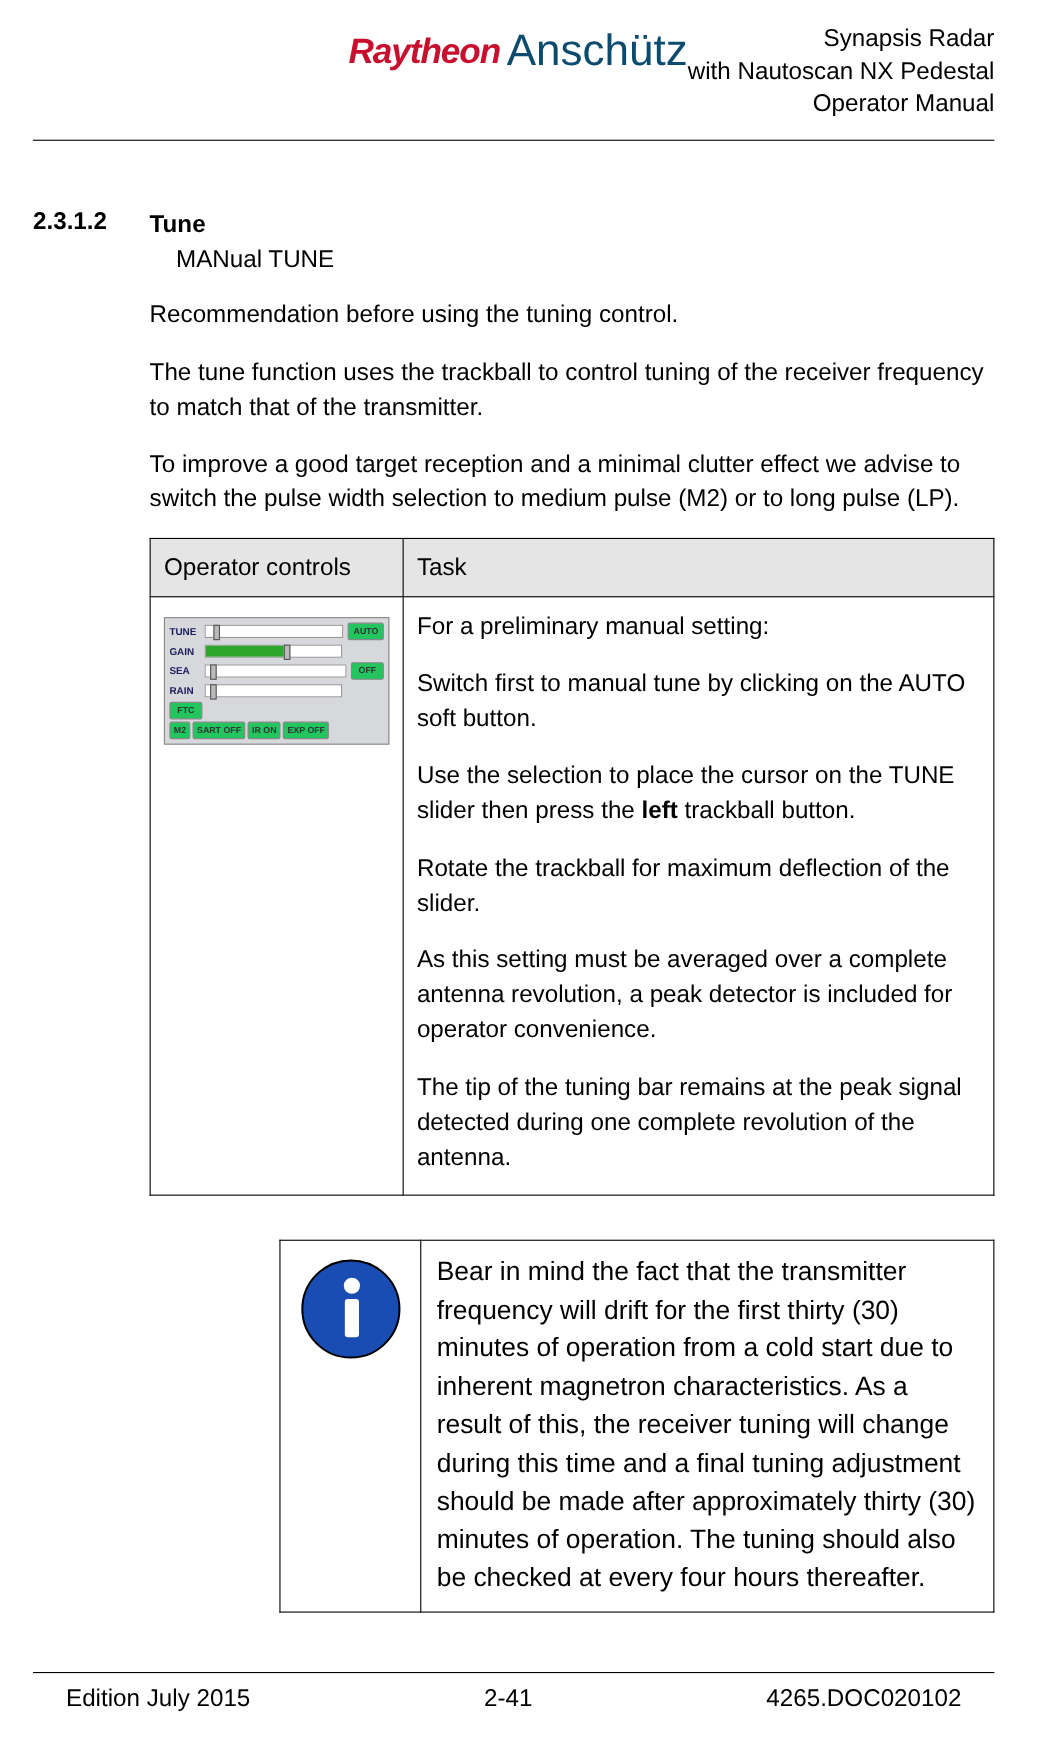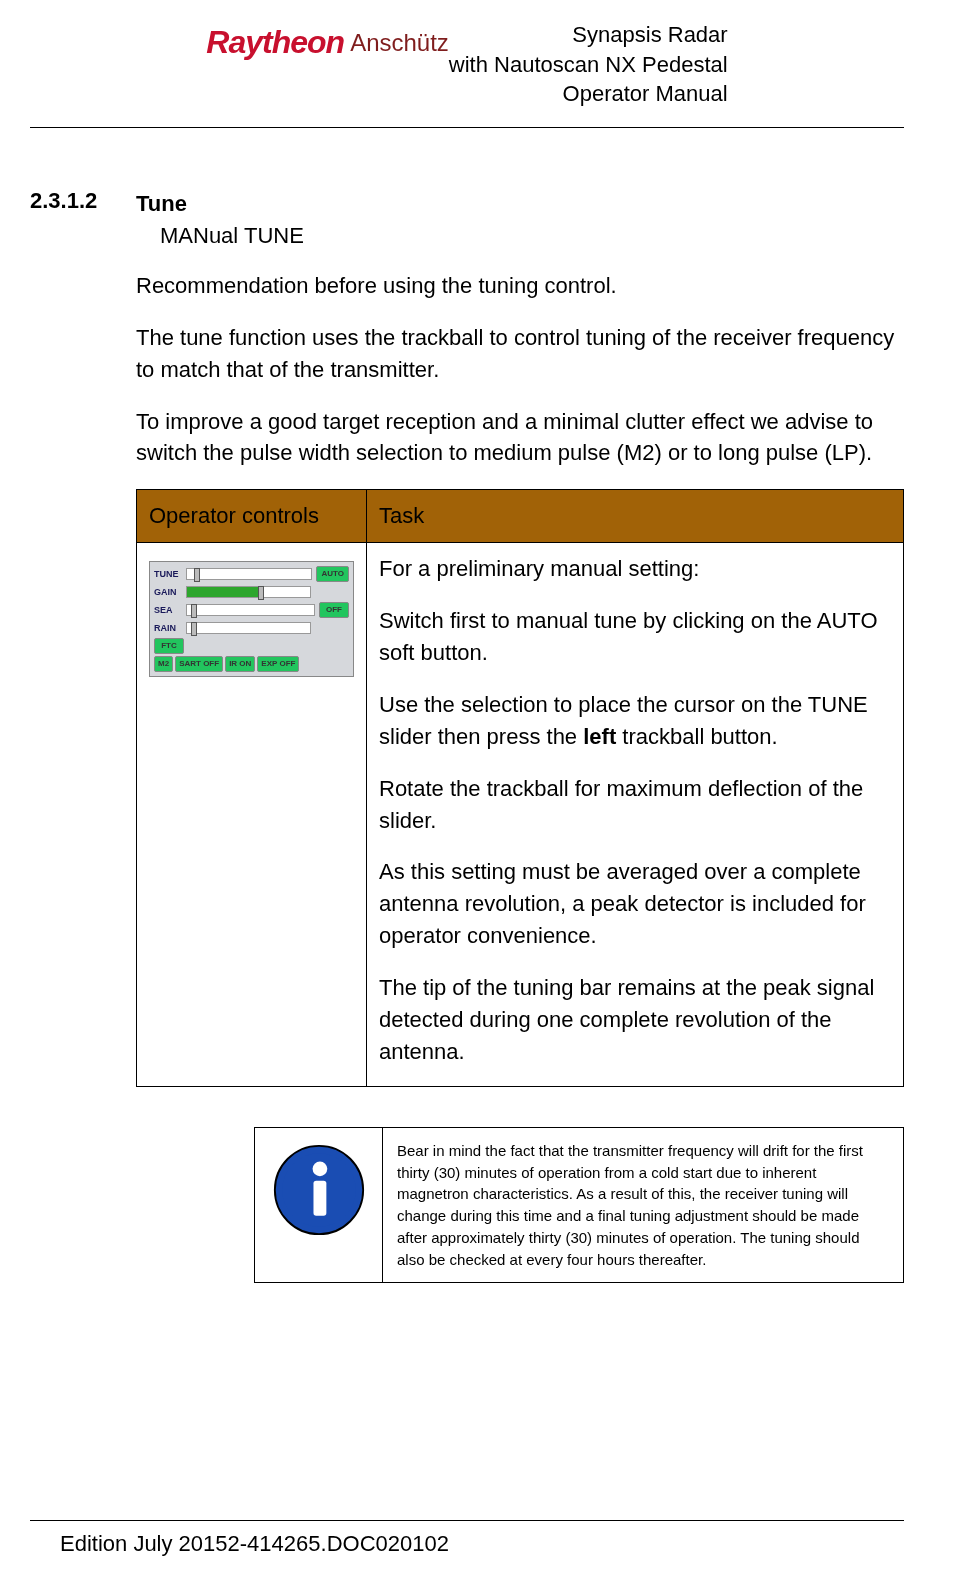--- a/index.html
+++ b/index.html
@@ -7,42 +7,42 @@
       font-family: Arial, Helvetica, sans-serif;
       background: #fff;
       color: #000;
       width: 959px;
       height: 1591px;
       position: relative;
       padding: 20px 55px 30px 30px;
     }
     .header {
       display: flex;
-      justify-content: center;
+      justify-content: flex-end;
       align-items: flex-start;
       padding-bottom: 18px;
     }
     .logo-group {
       display: flex;
       align-items: center;
       gap: 6px;
       padding-top: 4px;
     }
     .logo-raytheon {
       font-family: Arial, sans-serif;
       font-weight: bold;
       font-style: italic;
       font-size: 32px;
       color: #c8102e;
       letter-spacing: -1px;
     }
     .logo-anschutz {
       font-family: Arial, sans-serif;
-      font-size: 24px;
-      color: #7f1d1d;
+      font-size: 40px;
+      color: #0c4a6e;
       font-weight: 500;
     }
     .header-titles {
       text-align: right;
       font-size: 22px;
       line-height: 1.35;
     }
     .header-titles .bold { font-weight: normal; }
     hr.header-rule {
       border: none;
@@ -77,21 +77,21 @@
     table.op-table td, table.op-table th {
       border: 1px solid #000;
       padding: 10px 12px;
       vertical-align: top;
       font-size: 22px;
       line-height: 1.45;
       text-align: left;
       font-weight: normal;
     }
     table.op-table th {
-      background: #a16207;
+      background: #e5e5e5;
     }
     .col-op { width: 230px; }
     .control-panel {
       width: 205px;
       background: #d6d8dc;
       border: 1px solid #888;
       font-size: 10px;
       padding: 4px;
       margin-top: 8px;
     }
@@ -148,21 +148,21 @@
     .cp-bottom .cp-btn { flex: 0 0 auto; min-width: auto; padding: 1px 3px; }
     table.note-table {
       border-collapse: collapse;
       width: 100%;
       margin-left: 0;
     }
     table.note-table td {
       border: 1px solid #000;
       padding: 12px 14px;
       vertical-align: top;
-      font-size: 15px;
+      font-size: 24px;
       line-height: 1.45;
     }
     .note-icon-cell { width: 128px; text-align: center; }
     .note-wrap {
       margin-left: 118px;
     }
     .note-icon {
       width: 92px;
       height: 92px;
       margin: 4px auto 0;
@@ -173,20 +173,21 @@
       right: 55px;
       bottom: 34px;
     }
     hr.footer-rule {
       border: none;
       border-top: 1.5px solid #000;
       margin-bottom: 10px;
     }
     .footer-row {
       display: flex;
+      justify-content: space-between;
       font-size: 22px;
       padding: 0 30px;
     }
   </style>
 </head>
 <body>
 
 <div class="header">
   <div class="logo-group">
     <span class="logo-raytheon">Raytheon</span>

